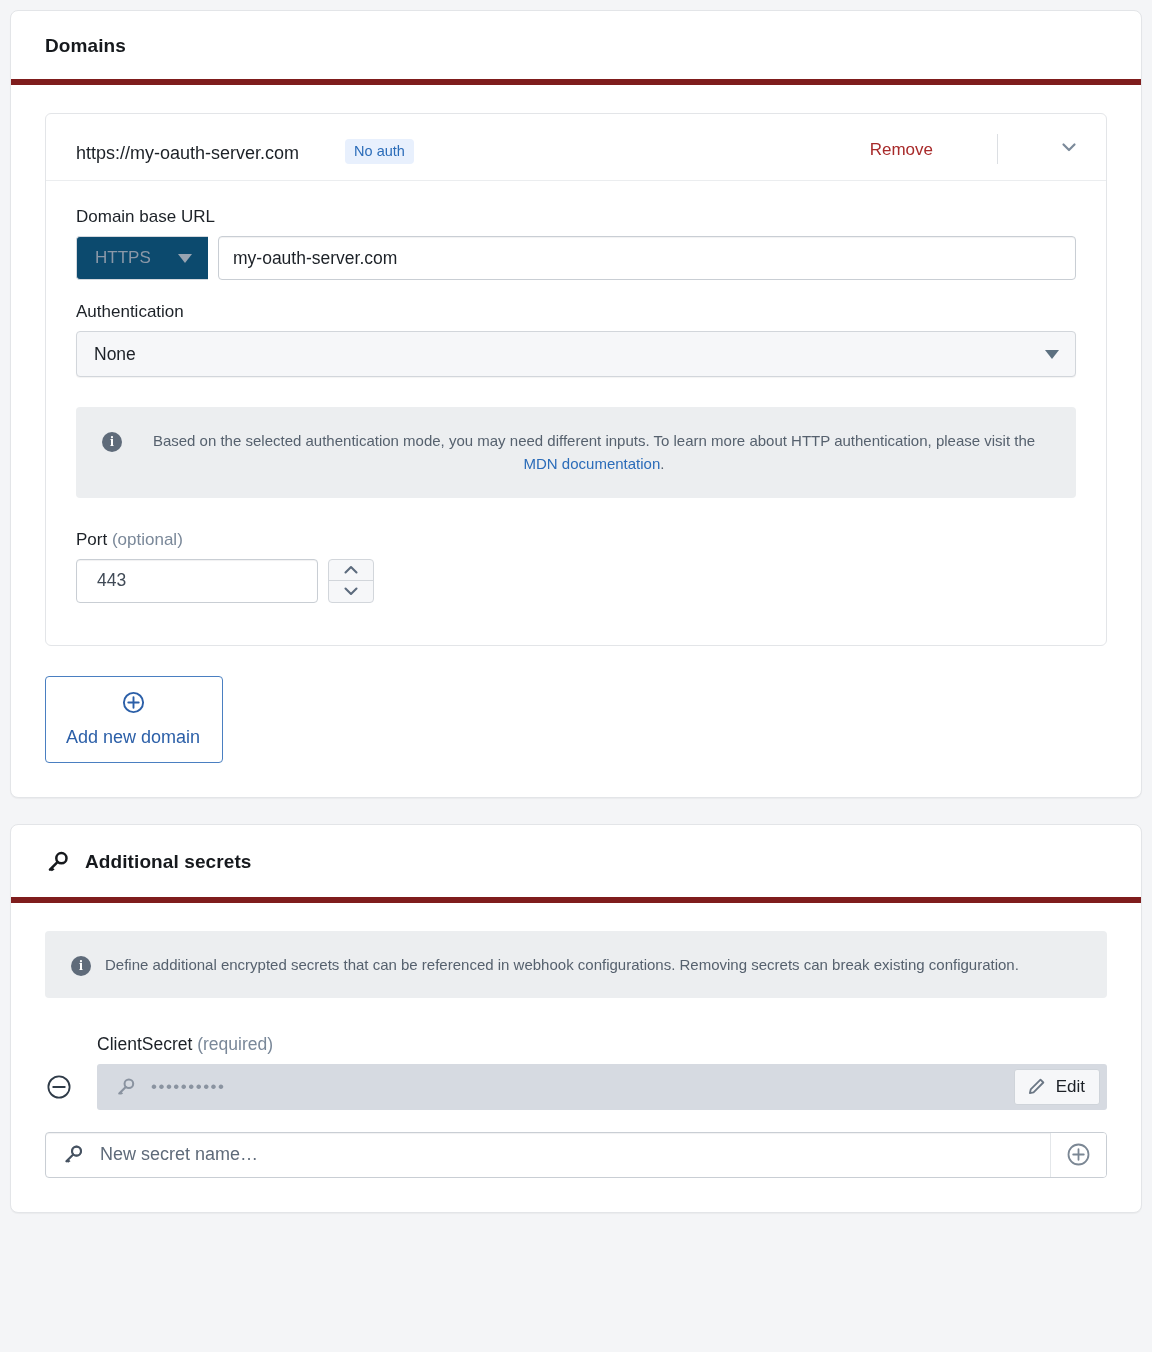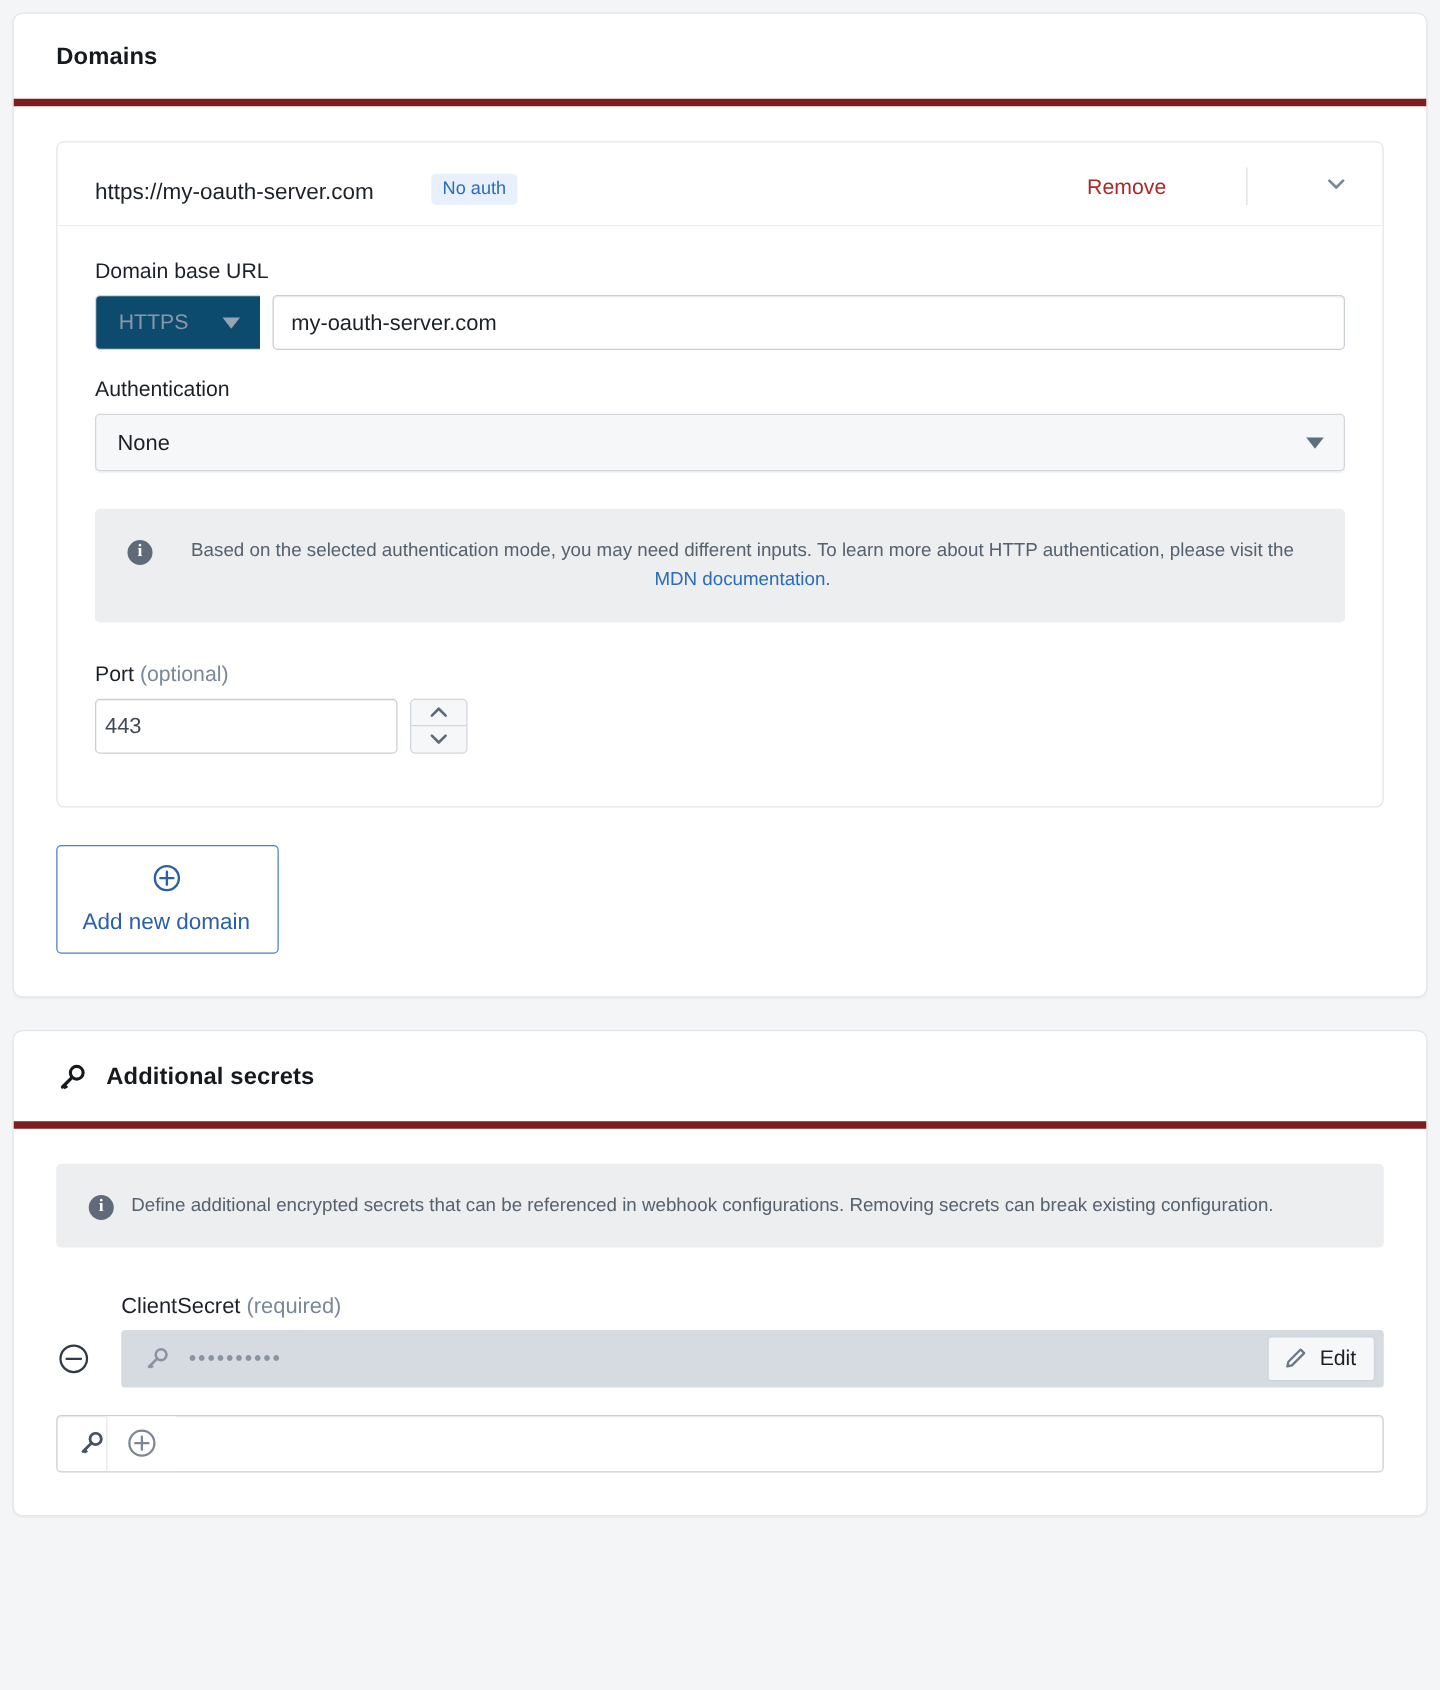--- a/index.html
+++ b/index.html
@@ -181,21 +181,21 @@
   }
 
   
   .port-block { margin-top: 32px; }
   .port-row { display: flex; align-items: stretch; }
   .port-input {
     width: 242px;
     height: 44px;
     border: 1px solid #c9ced4;
     border-radius: 4px;
-    padding: 0 7px;
+    padding: 0 20px;
     font-size: 17.5px;
     font-family: inherit;
     color: #404a56;
     background: #fff;
     outline: none;
     box-shadow: inset 0 1px 1px rgba(16,22,26,0.06);
   }
   .stepper {
     width: 46px;
     margin-left: 10px;
@@ -455,20 +455,21 @@
 
       <div class="new-secret-row">
         <span style="display:inline-flex;">
           <svg width="23" height="23" viewBox="0 0 26 26" aria-hidden="true">
             <circle cx="16.4" cy="9.2" r="5.1" fill="none" stroke="#46526180" stroke-width="2.4"></circle>
             <path d="M12.7 12.9 L5.0 20.6" stroke="#465261" stroke-width="2.5" stroke-linecap="round"></path>
             <path d="M7.3 18.3 L9.6 20.6 L6.8 22.3 L4.6 20.0 Z" fill="#465261"></path>
             <circle cx="16.4" cy="9.2" r="5.1" fill="none" stroke="#465261" stroke-width="2.4"></circle>
           </svg>
         </span>
+        <input class="new-secret-input" type="text" placeholder="New secret name…" style="">
         <span class="add-secret-btn">
           <span style="display:inline-flex;">
             <svg width="25" height="25" viewBox="0 0 25 25" aria-hidden="true">
               <circle cx="12.5" cy="12.5" r="10" fill="none" stroke="#7b8794" stroke-width="1.8"></circle>
               <path d="M12.5 7.2 V17.8 M7.2 12.5 H17.8" stroke="#7b8794" stroke-width="1.8" stroke-linecap="round"></path>
             </svg>
           </span>
         </span>
       </div>
 

